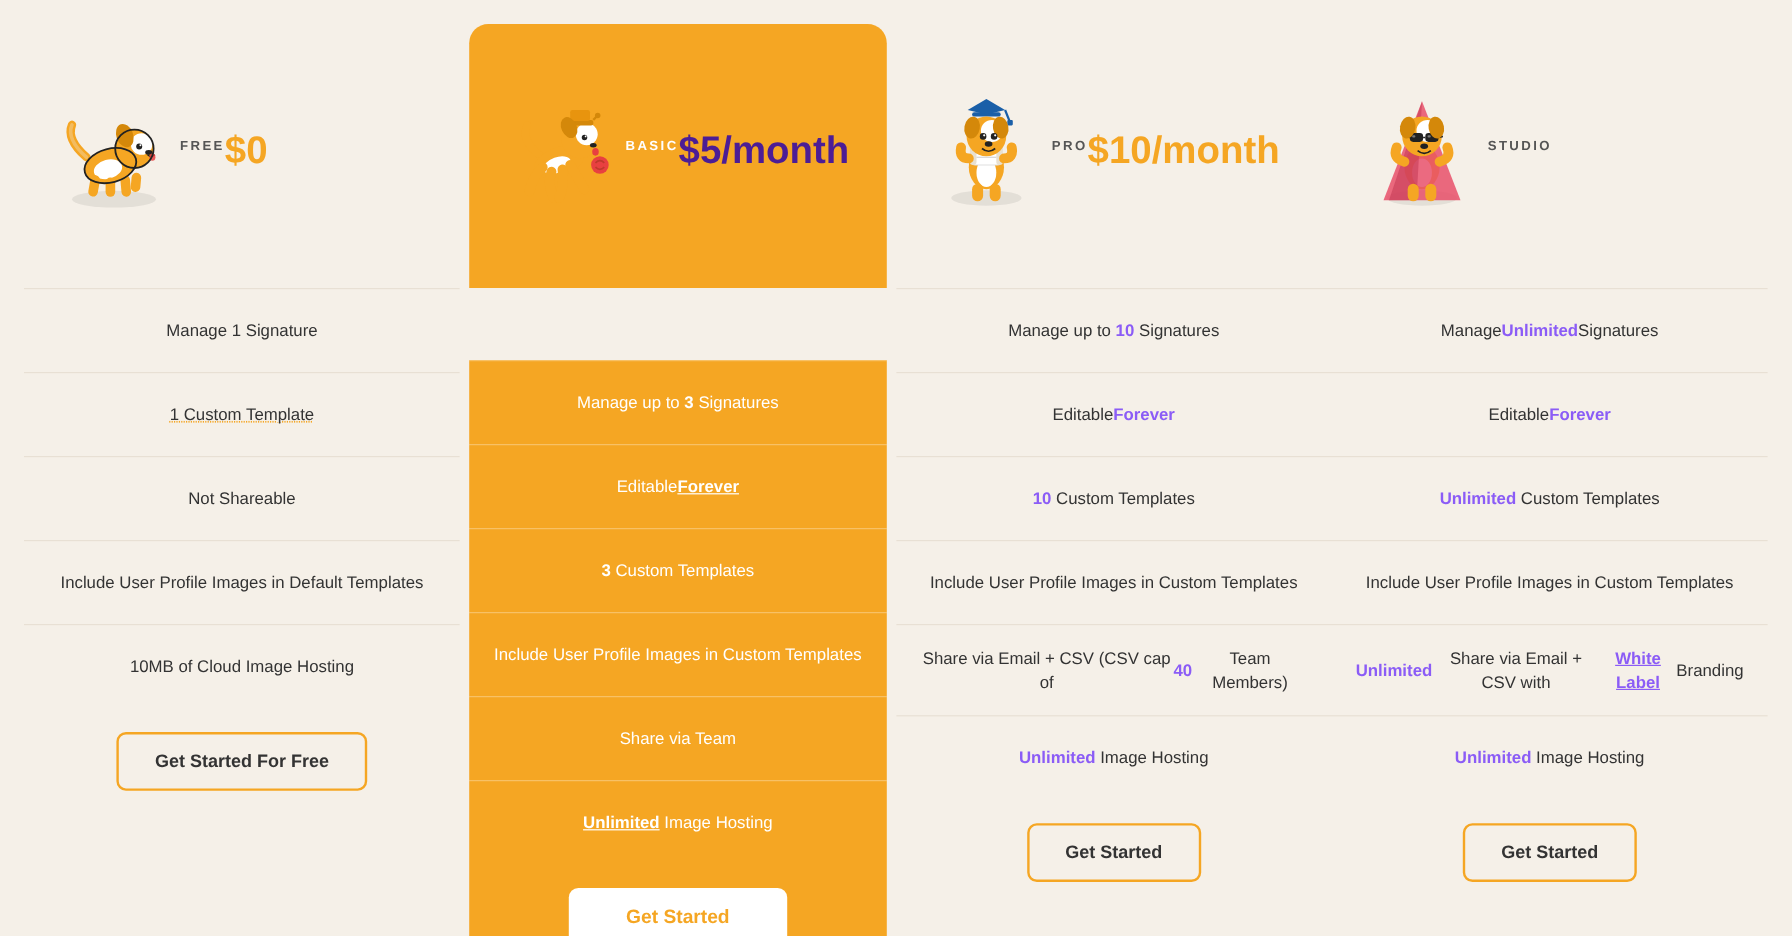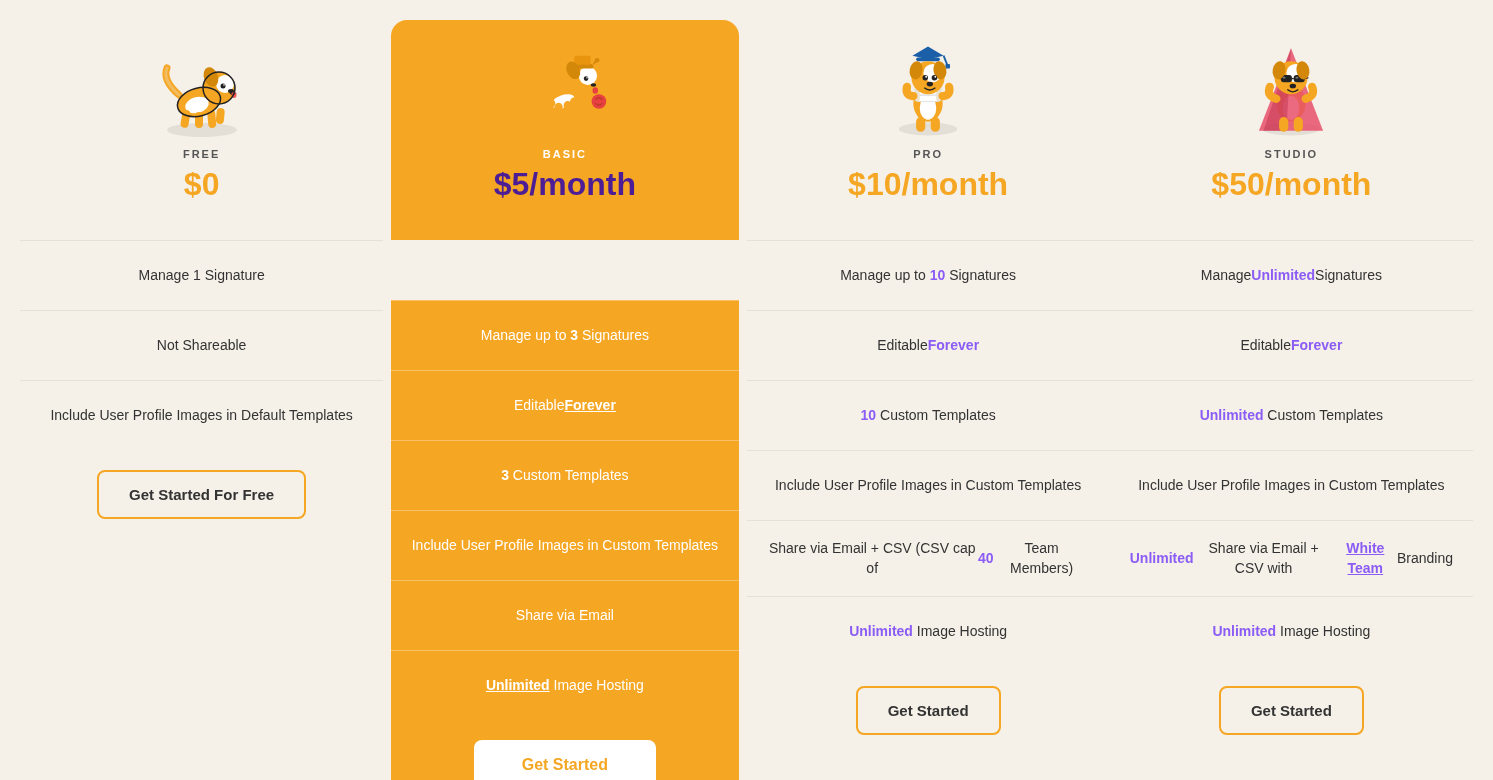--- a/index.html
+++ b/index.html
@@ -20,21 +20,21 @@
       max-width: 1460px;
       background: transparent;
     }
     .plan-col {
       display: flex;
       flex-direction: column;
       background: transparent;
     }
     .plan-header {
       display: flex;
-      flex-direction: column;
+      flex-direction: row;
       align-items: center;
       padding: 10px 20px 20px;
       min-height: 220px;
       position: relative;
     }
     .plan-col.basic .plan-header {
       background: #f5a623;
       border-radius: 16px 16px 0 0;
       margin: 0 8px;
     }
@@ -211,22 +211,26 @@
 
           <circle cx="72" cy="58" r="16" fill="none" stroke="#222" stroke-width="1.5"></circle>
           <ellipse cx="52" cy="72" rx="22" ry="14" fill="none" stroke="#222" stroke-width="1.5" transform="rotate(-15 52 72)"></ellipse>
         </svg>
       </div>
       <div class="plan-tier">FREE</div>
       <div class="plan-price">$0</div>
     </div>
     <div class="plan-body">
       <div class="feature-row">Manage 1 Signature</div>
+      <div class="feature-row">
+          <span class="underline-dotted">1 Custom Template</span>
+        </div>
       <div class="feature-row">Not Shareable</div>
       <div class="feature-row">Include User Profile Images in Default Templates</div>
+      <div class="feature-row">10MB of Cloud Image Hosting</div>
       <div class="cta-row">
         <button class="btn-free">Get Started For Free</button>
       </div>
     </div>
   </div>
 
   <div class="plan-col basic basic-col-wrapper">
     <div class="plan-header">
       <div class="dog-illustration dog-basic">
         <svg viewBox="0 0 110 120" xmlns="http://www.w3.org/2000/svg">
@@ -264,21 +268,21 @@
         </svg>
       </div>
       <div class="plan-tier">BASIC</div>
       <div class="plan-price">$5/month</div>
     </div>
     <div class="plan-body">
       <div class="feature-row">Manage up to <span class="feature-num">&nbsp;3&nbsp;</span> Signatures</div>
       <div class="feature-row">Editable <span class="highlight">Forever</span></div>
       <div class="feature-row"><span class="feature-num">3</span>&nbsp;Custom Templates</div>
       <div class="feature-row">Include User Profile Images in Custom Templates</div>
-      <div class="feature-row">Share via Email</div>
+      <div class="feature-row">Share via Team</div>
       <div class="feature-row"><span class="highlight">Unlimited</span>&nbsp;Image Hosting</div>
       <div class="cta-row">
         <button class="btn-basic">Get Started</button>
       </div>
     </div>
   </div>
 
   <div class="plan-col pro">
     <div class="plan-header">
       <div class="dog-illustration dog-pro">
@@ -369,28 +373,27 @@
           <path d="M51 65 Q57 70 63 65" stroke="#222" stroke-width="1.5" fill="none"></path>
 
           <rect x="42" y="95" width="10" height="16" rx="5" fill="#f5a623"></rect>
           <rect x="58" y="95" width="10" height="16" rx="5" fill="#f5a623"></rect>
 
           <path d="M39 75 Q28 72 32 62" stroke="#f5a623" stroke-width="9" fill="none" stroke-linecap="round"></path>
           <path d="M71 75 Q82 72 78 62" stroke="#f5a623" stroke-width="9" fill="none" stroke-linecap="round"></path>
         </svg>
       </div>
       <div class="plan-tier">STUDIO</div>
-      <div class="plan-price">$50/month</div>
     </div>
     <div class="plan-body">
       <div class="feature-row">Manage <span class="highlight">Unlimited</span> Signatures</div>
       <div class="feature-row">Editable <span class="highlight">Forever</span></div>
       <div class="feature-row"><span class="highlight">Unlimited</span>&nbsp;Custom Templates</div>
       <div class="feature-row">Include User Profile Images in Custom Templates</div>
-      <div class="feature-row"><span class="highlight">Unlimited</span> Share via Email + CSV with <span class="highlight" style="text-decoration:underline;">White Team</span> Branding</div>
+      <div class="feature-row"><span class="highlight">Unlimited</span> Share via Email + CSV with <span class="highlight" style="text-decoration:underline;">White Label</span> Branding</div>
       <div class="feature-row"><span class="highlight">Unlimited</span>&nbsp;Image Hosting</div>
       <div class="cta-row">
         <button class="btn-get-started">Get Started</button>
       </div>
     </div>
   </div>
 
 </div>
 
 </body></html>

